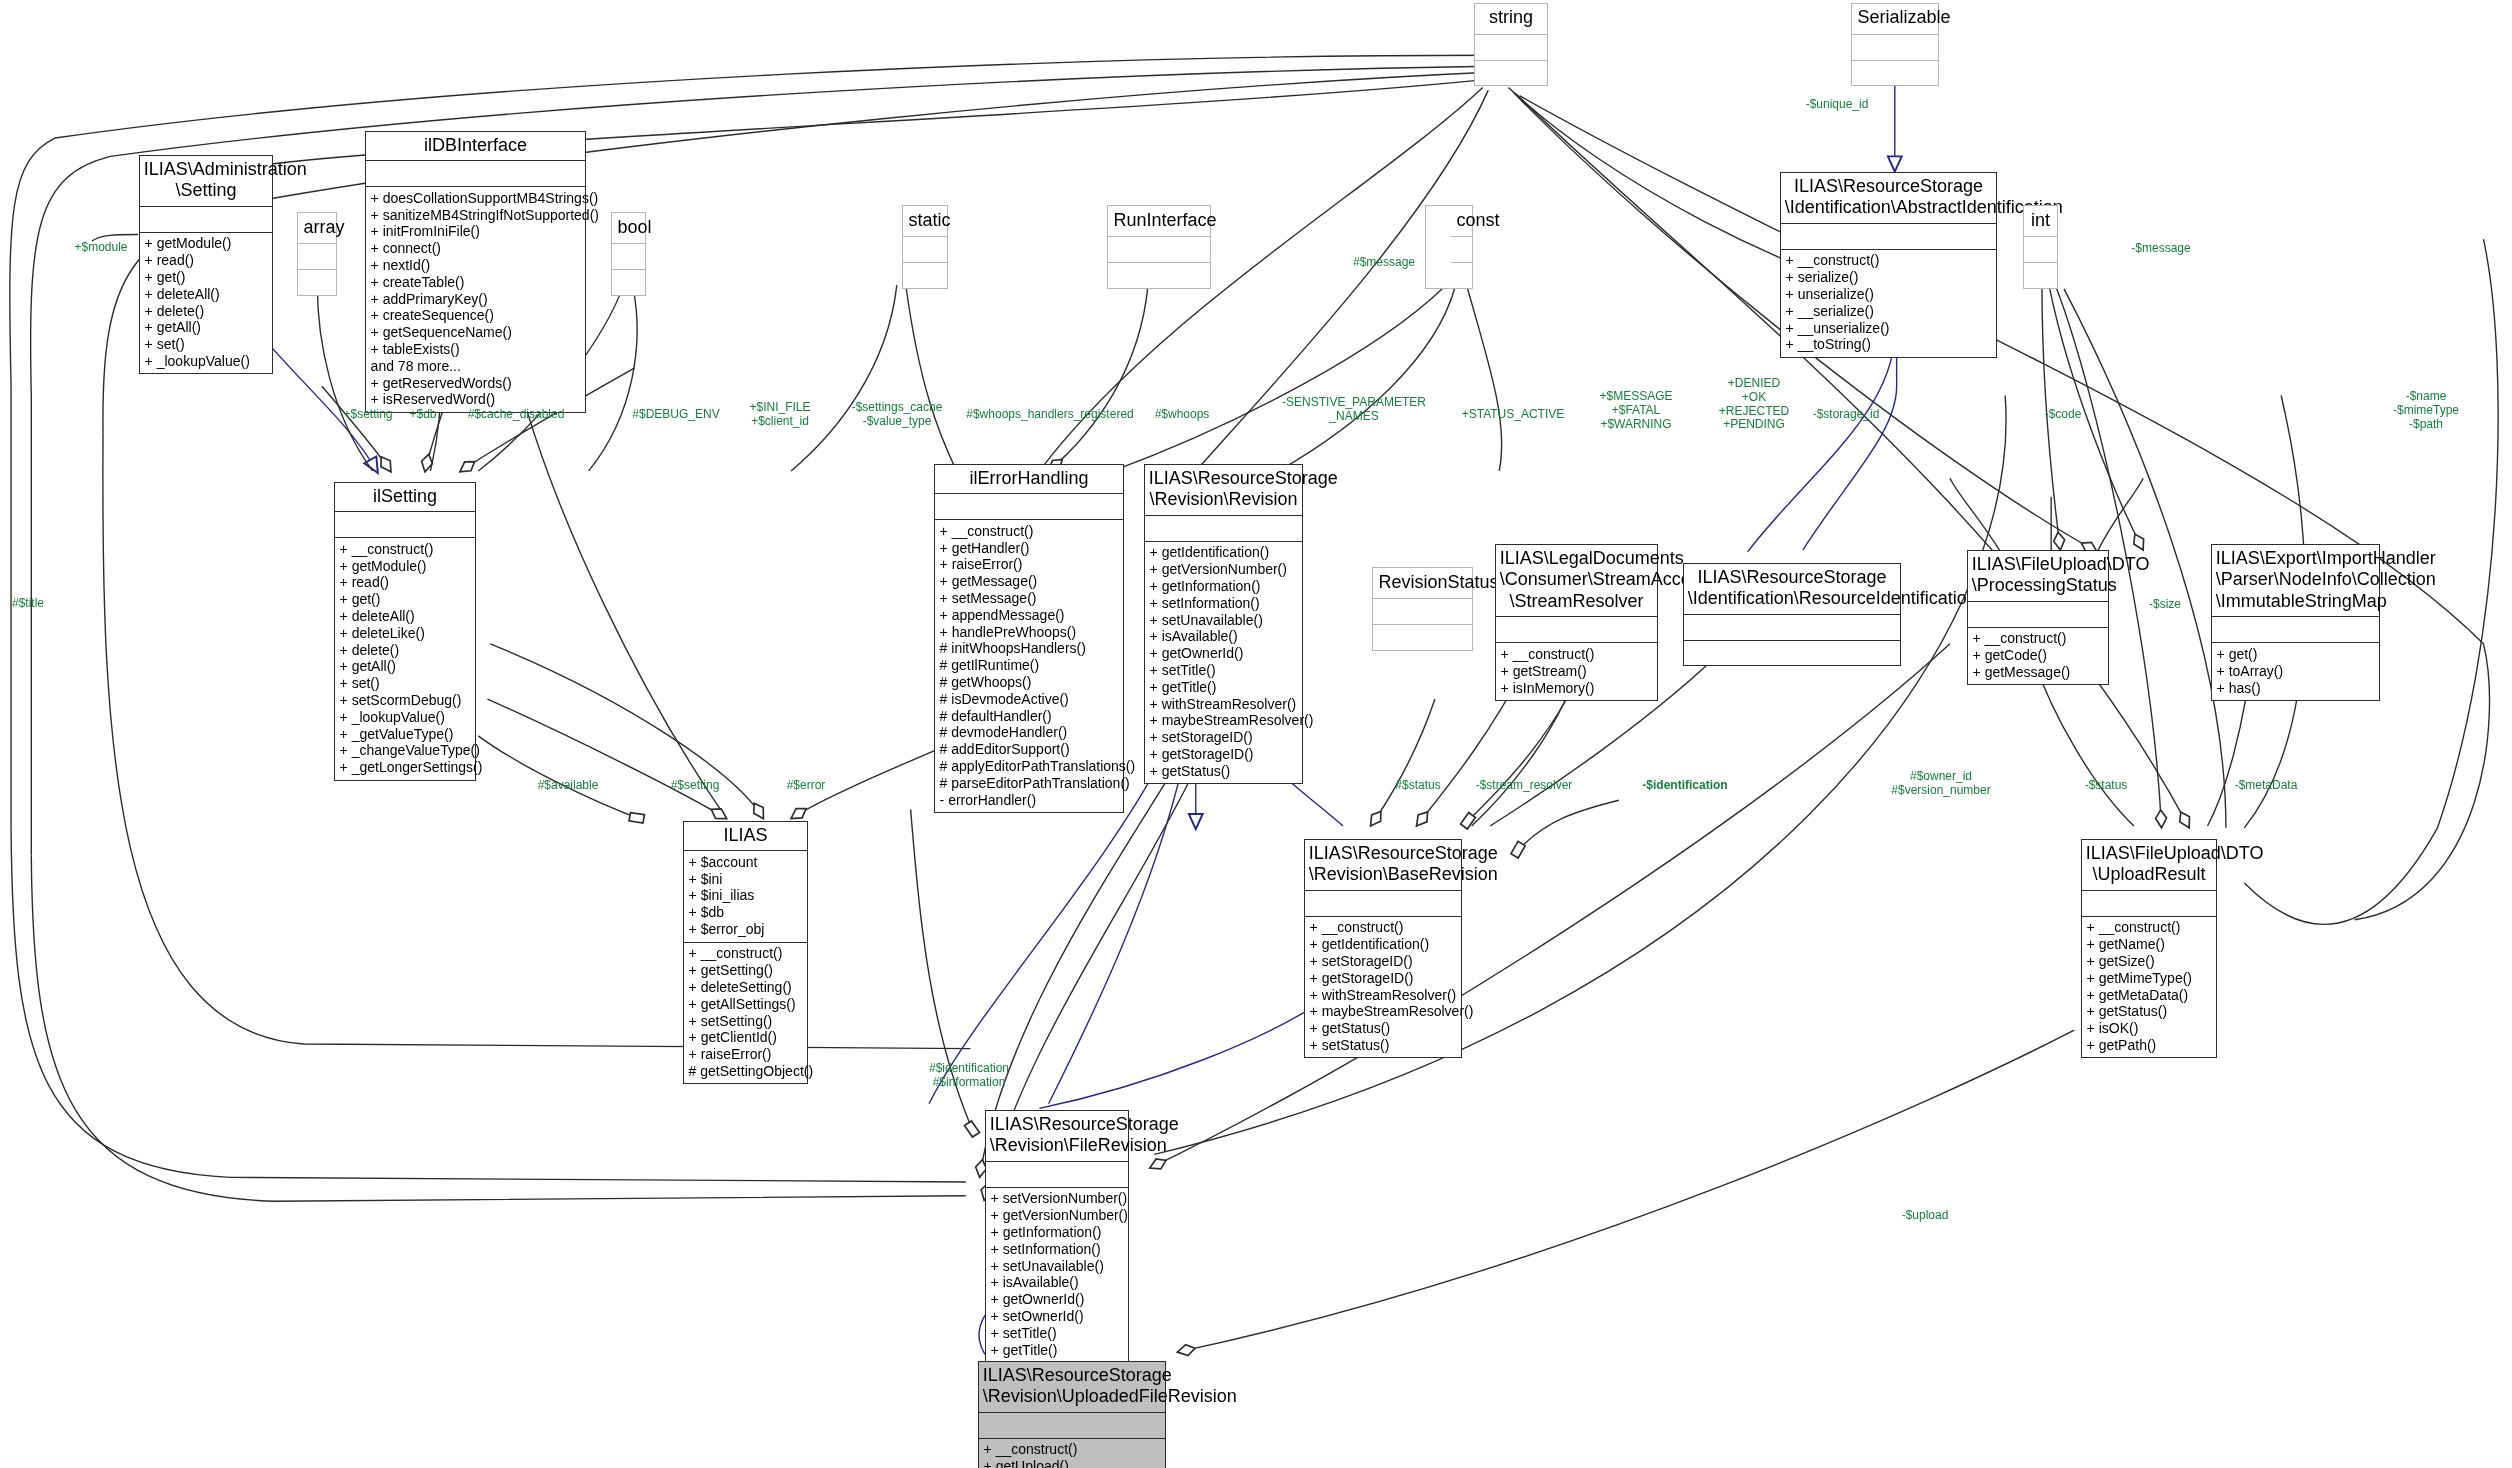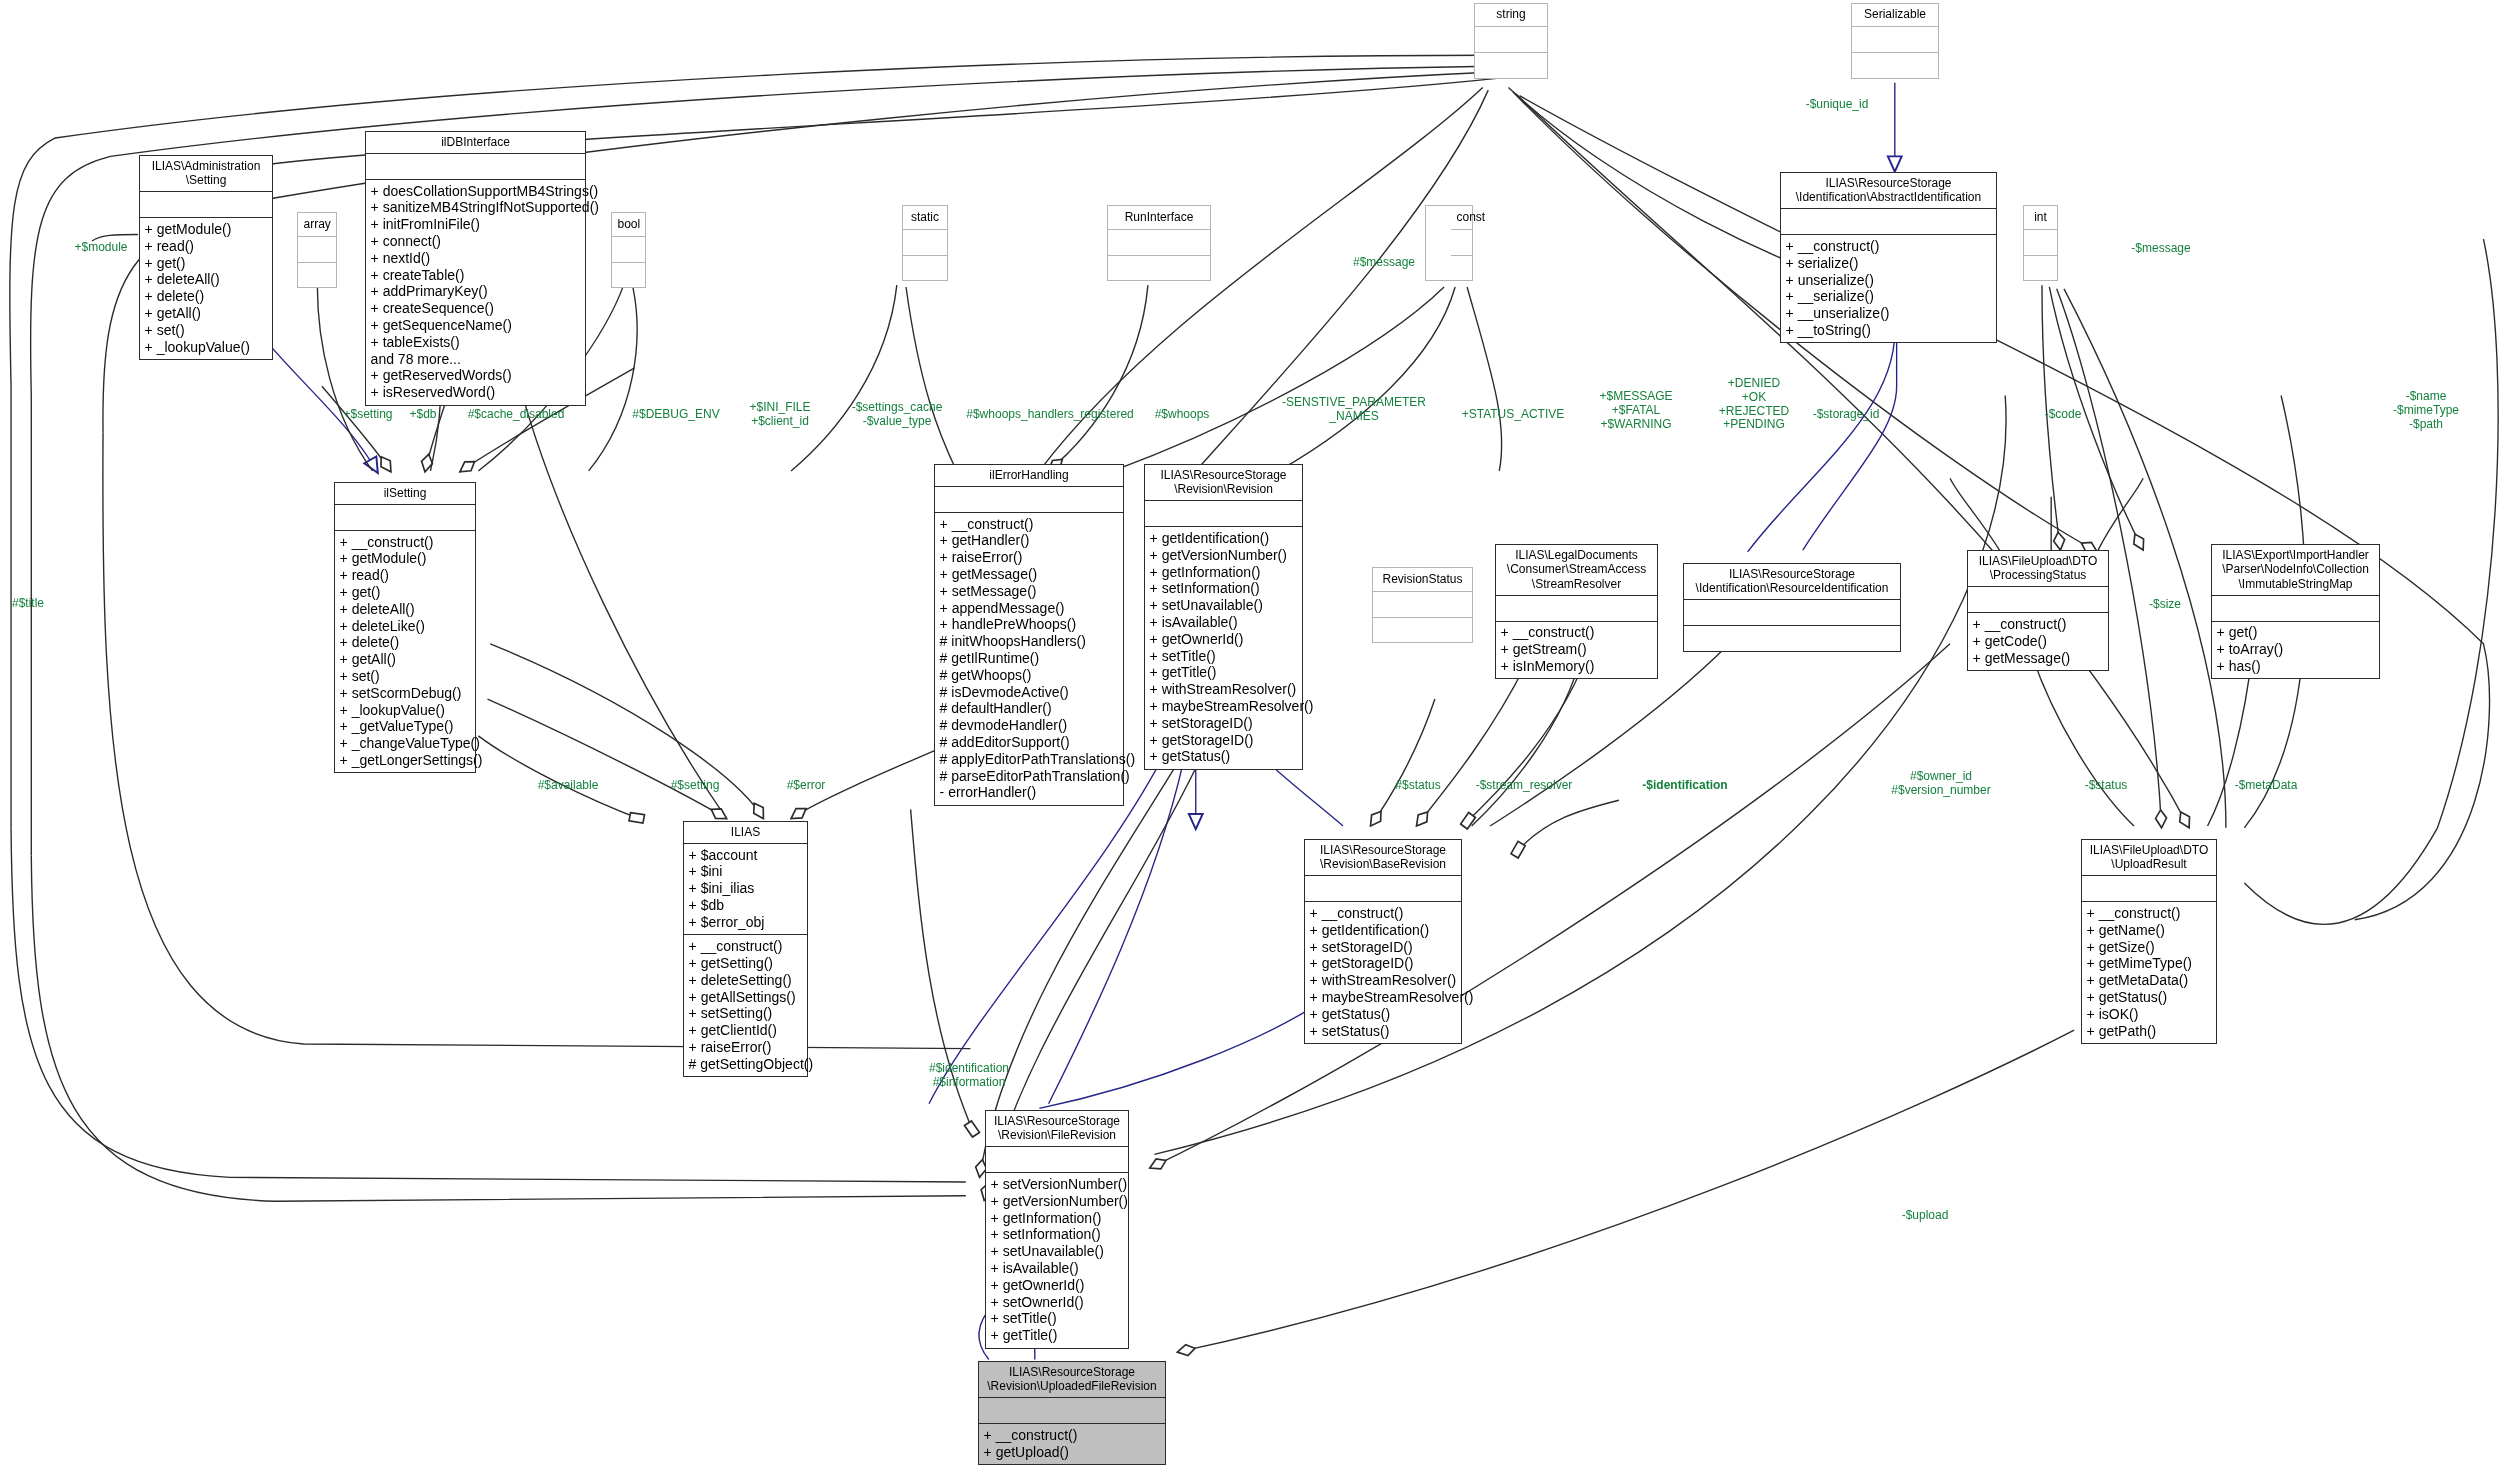--- a/index.html
+++ b/index.html
@@ -27,21 +27,21 @@
     color:#000000;
     line-height:1.20;
     z-index:5;
   }
   .uml.thin{ border:0.9px solid #b5b5b5; }
   .uml.hl{ background:#bfbfbf; }
   .uml .title{
     text-align:center;
     padding:2.8px 3.7px 3.7px 3.7px;
     white-space:pre-line;
-    font-size:12px;
+    font-size:18px;
   }
   .uml.thin .title{ padding:3.7px 5.5px 4.6px 5.5px; }
   .uml .sep{
     border-top:1.8px solid #2b2b2b;
     height:0;
   }
   .uml.thin .sep{ border-top:0.9px solid #b5b5b5; }
   .uml .attrs, .uml .ops{
     padding:2.8px 4.6px 3.7px 4.6px;
     min-height:18.4px;

